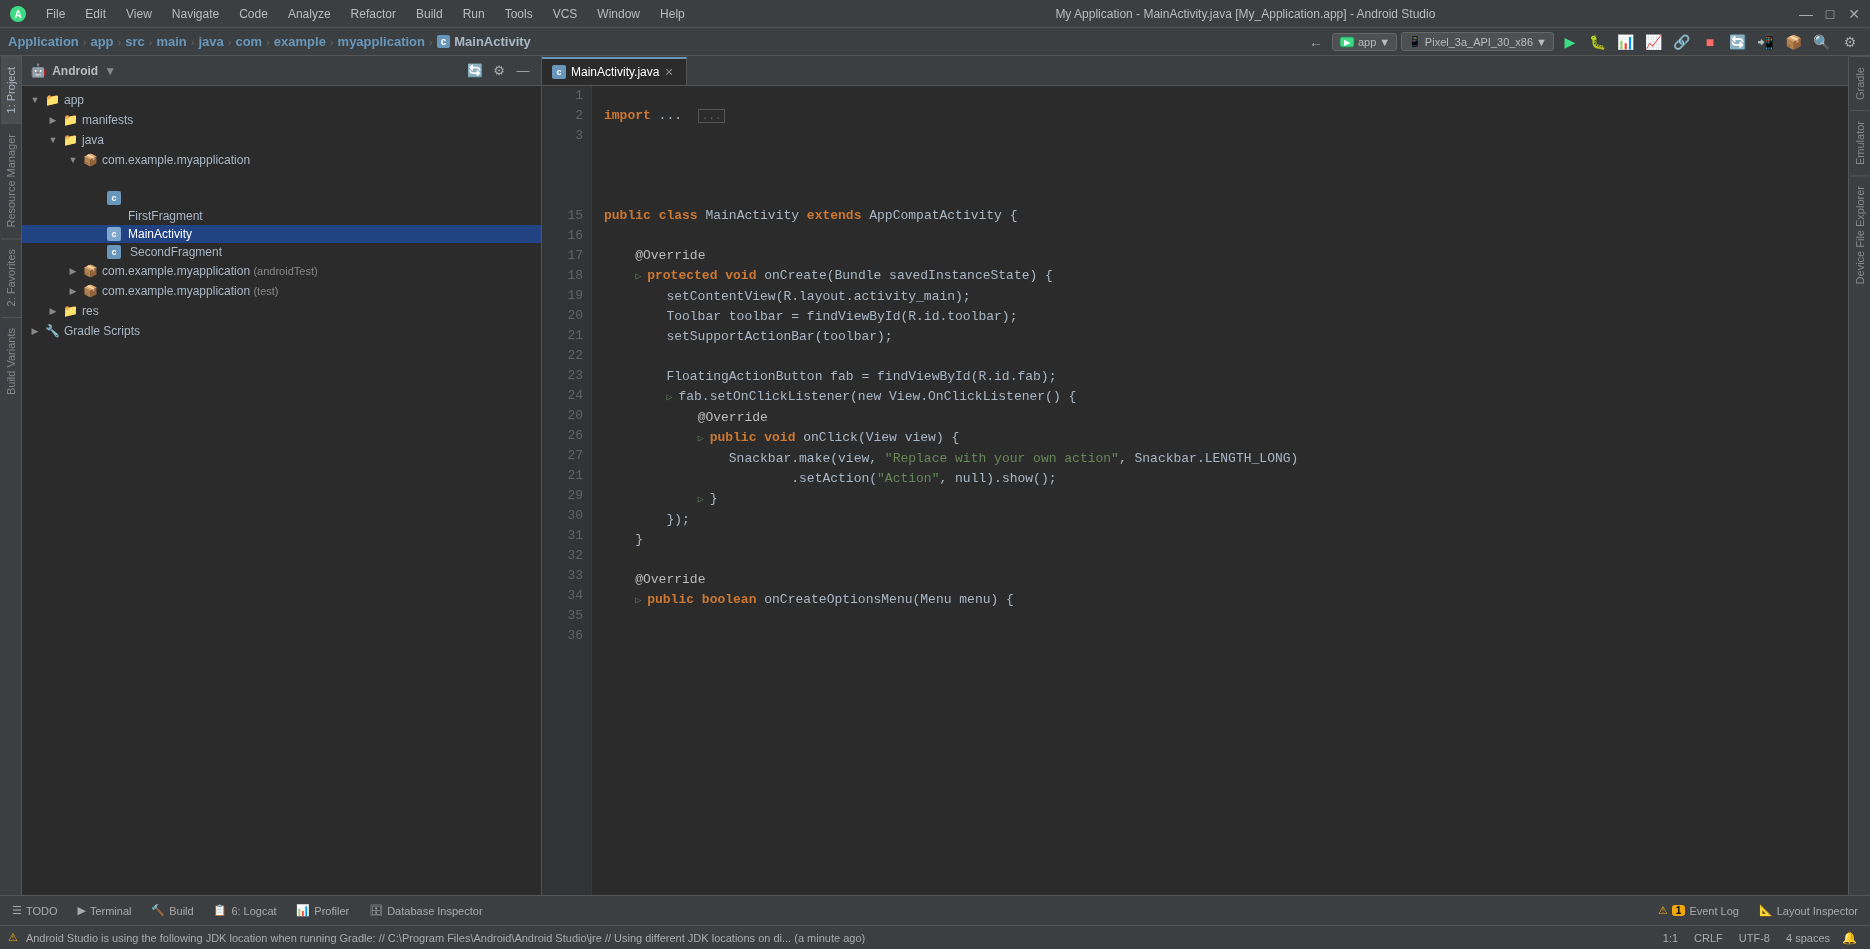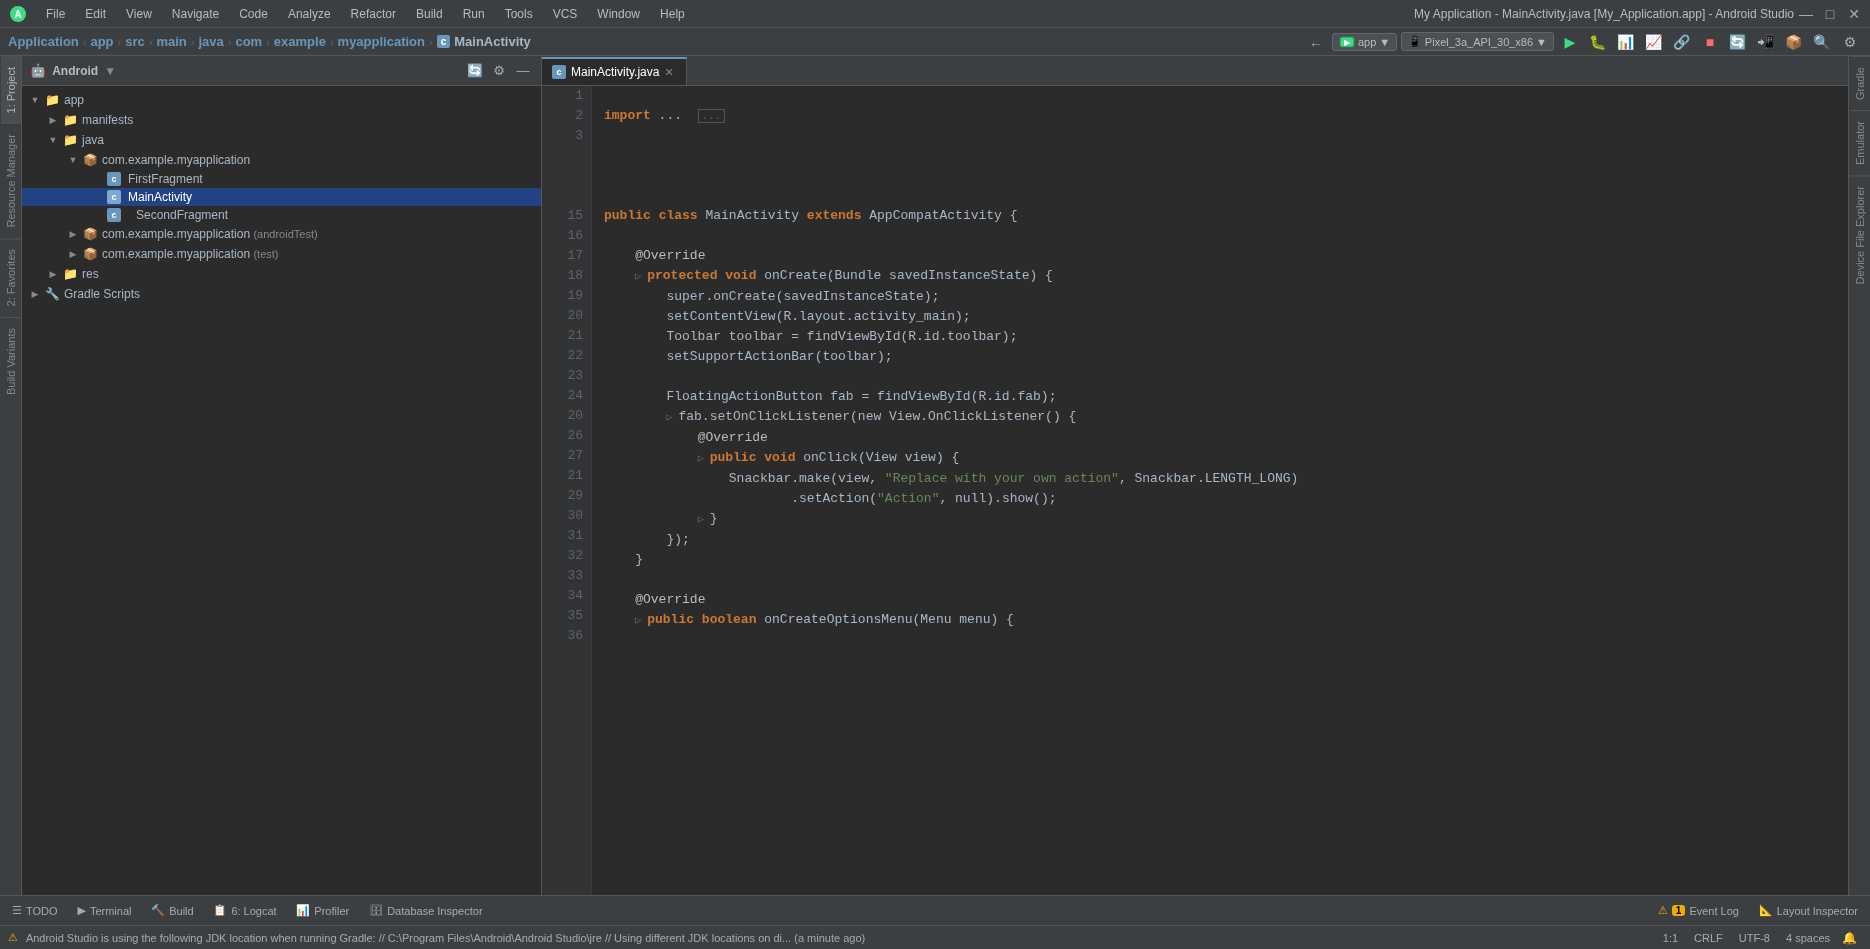--- a/index.html
+++ b/index.html
@@ -36,21 +36,21 @@
     }
     .menu-item {
       padding: 3px 8px;
       color: #bbbbbb;
       cursor: pointer;
       border-radius: 3px;
       font-size: 12px;
     }
     .window-title {
       flex: 1;
-      text-align: right;
+      text-align: center;
       color: #bbbbbb;
       font-size: 12px;
     }
     .window-controls {
       display: flex;
       gap: 8px;
       align-items: center;
     }
     .win-btn {
       width: 16px; height: 16px;
@@ -479,33 +479,33 @@
 
       <div class="tree-item" style="padding-left:44px;">
         <span class="tree-arrow">▼</span>
         <span class="tree-icon folder-icon">📦</span>
         <span class="tree-label">com.example.myapplication</span>
       </div>
 
       <div class="tree-item" style="padding-left:68px;">
         <span class="tree-arrow" style="width:14px;"></span>
         <span class="class-c-icon">c</span>
-        <span class="tree-label" style="margin-left:4px;">FirstFragment</span>
+        <span class="tree-label" style="margin-left:4px;margin-top:37px;">FirstFragment</span>
       </div>
 
       <div class="tree-item selected" style="padding-left:68px;">
         <span class="tree-arrow" style="width:14px;"></span>
         <span class="class-c-icon" style="background:#7fa8d0;">c</span>
         <span class="tree-label" style="margin-left:4px;">MainActivity</span>
       </div>
 
       <div class="tree-item" style="padding-left:68px;">
         <span class="tree-arrow" style="width:14px;"></span>
         <span class="class-c-icon">c</span>
-        <span class="tree-label" style="margin-left:12px;">SecondFragment</span>
+        <span class="tree-label" style="margin-left:6px;">SecondFragment</span>
       </div>
 
       <div class="tree-item" style="padding-left:44px;">
         <span class="tree-arrow">▶</span>
         <span class="tree-icon folder-icon">📦</span>
         <span class="tree-label">com.example.myapplication <span class="tree-label-secondary">(androidTest)</span></span>
       </div>
 
       <div class="tree-item" style="padding-left:44px;">
         <span class="tree-arrow">▶</span>
@@ -568,21 +568,20 @@
       </div>
       <div class="code-lines">
         <div class="code-line">&nbsp;</div>
         <div class="code-line"><span class="kw">import</span> ...  <span style="color:#606366;font-size:11px;border:1px solid #555;padding:0 3px;cursor:pointer;">...</span></div>
         <div class="code-line" style="height:60px;">&nbsp;</div>
         <div class="code-line">&nbsp;</div>
         <div class="code-line"><span class="kw">public</span> <span class="kw">class</span> MainActivity <span class="kw">extends</span> AppCompatActivity {</div>
         <div class="code-line">&nbsp;</div>
         <div class="code-line">    <span class="annotation">@Override</span></div>
         <div class="code-line">    <span class="gutter-icon">▷</span><span class="kw">protected</span> <span class="kw">void</span> onCreate(Bundle savedInstanceState) {</div>
-        <div class="code-line">        super.onCreate(savedInstanceState);</div>
         <div class="code-line">        setContentView(R.layout.activity_main);</div>
         <div class="code-line">        Toolbar toolbar = findViewById(R.id.toolbar);</div>
         <div class="code-line">        setSupportActionBar(toolbar);</div>
         <div class="code-line">&nbsp;</div>
         <div class="code-line">        FloatingActionButton fab = findViewById(R.id.fab);</div>
         <div class="code-line">        <span class="gutter-icon">▷</span>fab.setOnClickListener(new View.OnClickListener() {</div>
         <div class="code-line">            <span class="annotation">@Override</span></div>
         <div class="code-line">            <span class="gutter-icon">▷</span><span class="kw">public</span> <span class="kw">void</span> onClick(View view) {</div>
         <div class="code-line">                Snackbar.make(view, <span class="string">"Replace with your own action"</span>, Snackbar.LENGTH_LONG)</div>
         <div class="code-line">                        .setAction(<span class="string">"Action"</span>, null).show();</div>

